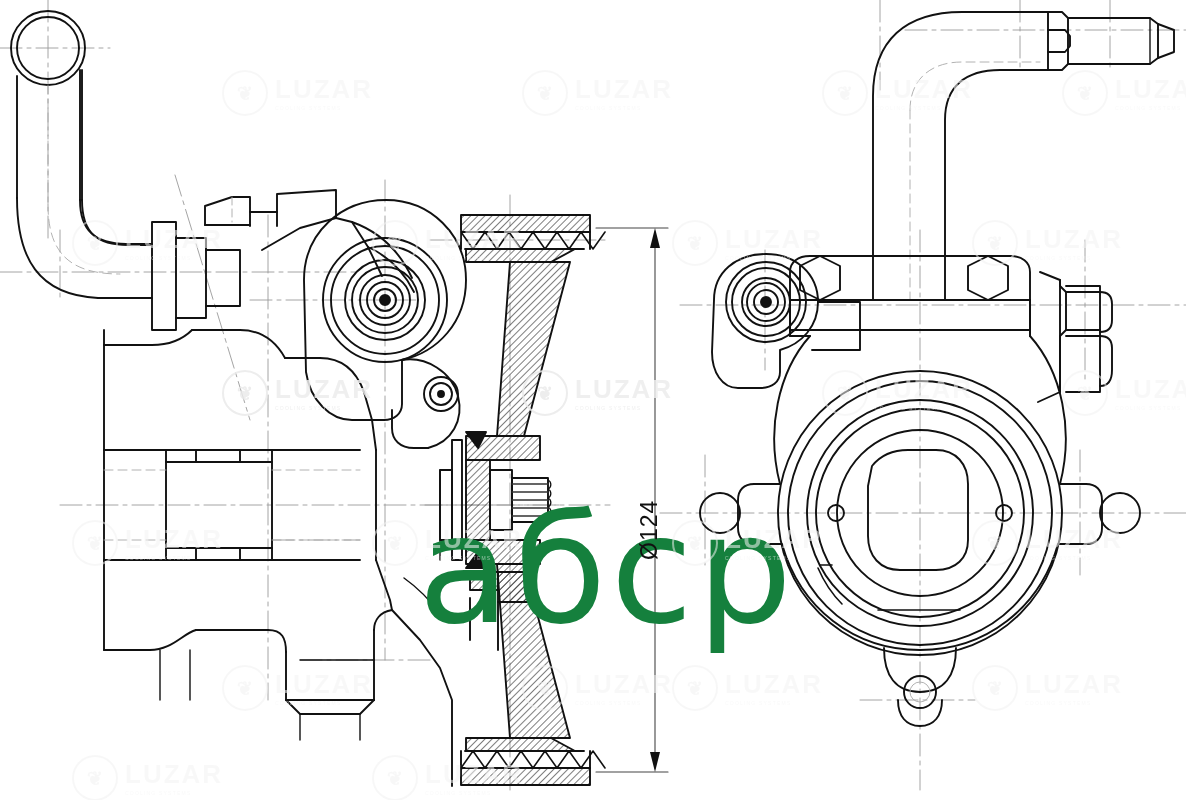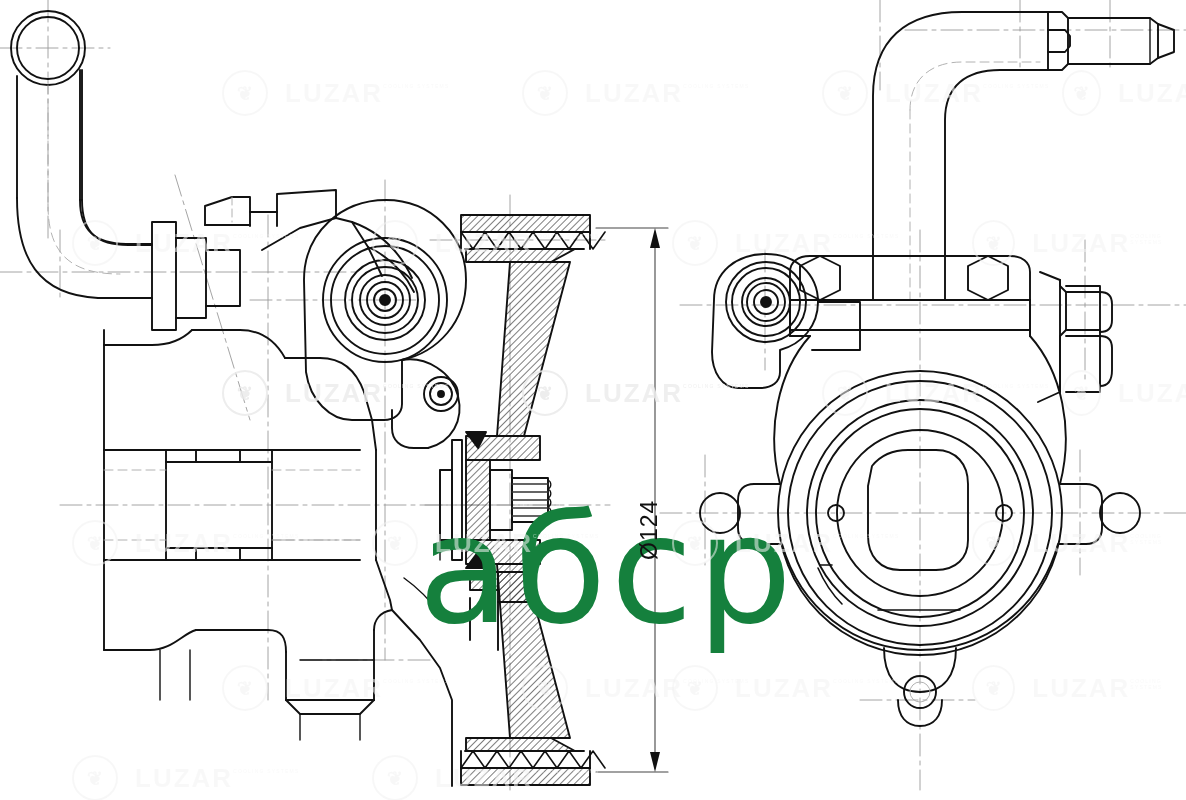--- a/index.html
+++ b/index.html
@@ -14,21 +14,21 @@
   .wm{
     position:absolute;display:flex;align-items:center;gap:7px;
     opacity:.55;user-select:none;
   }
   .wm .mark{
     width:42px;height:42px;border-radius:50%;
     border:2px solid #f2f2f2;
     display:flex;align-items:center;justify-content:center;
     font-size:19px;color:#f2f2f2;font-weight:bold;font-family:"DejaVu Serif",serif;
   }
-  .wm .txt{display:flex;flex-direction:row;margin-left:10px;}
+  .wm .txt{display:flex;flex-direction:column;}
   .wm .txt .big{
     font-size:26px;font-weight:bold;letter-spacing:2px;color:#f4f4f4;
     font-family:"Liberation Sans",sans-serif;line-height:1;
   }
   .wm .txt .sub{
     font-size:5px;letter-spacing:1.2px;color:#f4f4f4;margin-top:3px;
     font-family:"Liberation Sans",sans-serif;
   }
   .wm.dark{opacity:.85;}
   .wm.dark .mark{border-color:#eaeaea;color:#eaeaea;}

